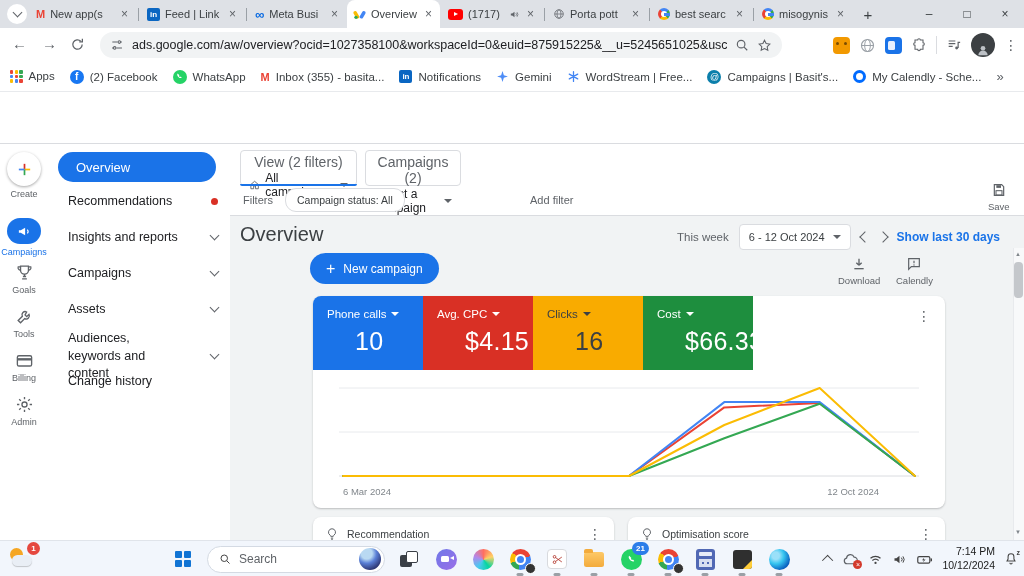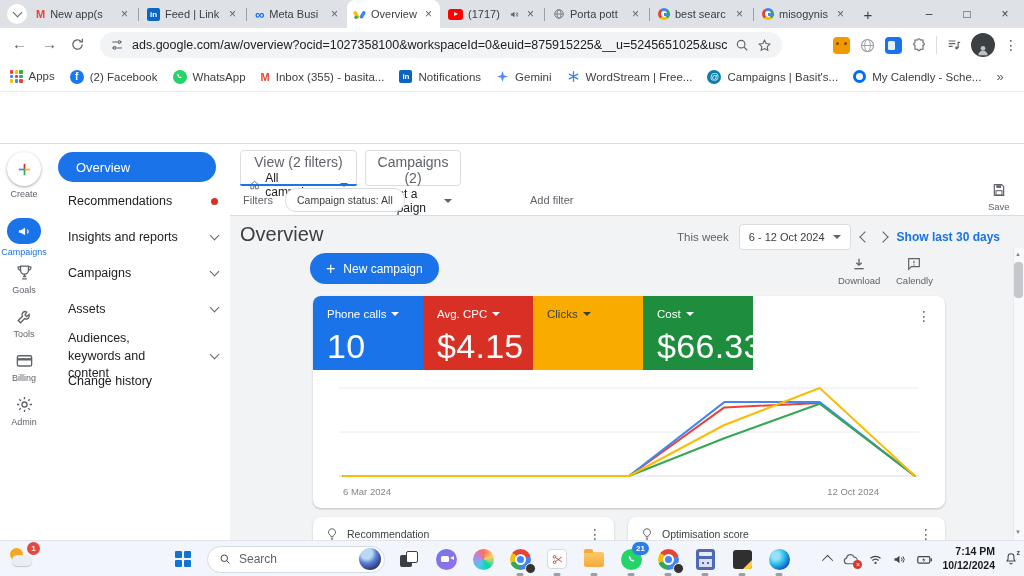--- a/index.html
+++ b/index.html
@@ -106,21 +106,21 @@
   .cvl{display:inline-block;width:7px;height:7px;border-left:1.8px solid #5f6368;border-bottom:1.8px solid #5f6368;transform:rotate(45deg);}
   .cvr{display:inline-block;width:7px;height:7px;border-right:1.8px solid #5f6368;border-top:1.8px solid #5f6368;transform:rotate(45deg);}
   .bluelink{color:#1a73e8;font-size:12px;font-weight:bold;}
   .newcamp{position:absolute;left:80px;top:37px;height:31px;border-radius:16px;background:#1a73e8;color:#fff;
     display:flex;align-items:center;gap:8px;padding:0 16px;font-size:12px;}
   #maincard{position:absolute;left:83px;top:80px;width:632px;height:212px;background:#fff;border-radius:8px;
     box-shadow:0 1px 2px rgba(60,64,67,.3);overflow:hidden;}
   .metricrow{position:absolute;left:0;top:0;display:flex;}
   .metric-card{width:110px;height:74px;box-sizing:border-box;padding:12px 14px;}
   .metric-card .ml{font-size:11.5px;display:flex;align-items:center;gap:5px;}
-  .metric-card .mv{font-size:34px;margin-top:7px;letter-spacing:.3px;}
+  .metric-card .mv{font-size:25px;margin-top:7px;letter-spacing:.3px;margin-left:28px;}
   .axislabel{position:absolute;font-size:9.5px;color:#80868b;}
   .bcard{position:absolute;top:301px;height:40px;background:#fff;border-radius:8px;box-shadow:0 1px 2px rgba(60,64,67,.3);}
   .bcard .bh{display:flex;align-items:center;gap:8px;padding:9px 12px;font-size:10.5px;color:#3c4043;}
   
   #sbtrack{position:absolute;left:783px;top:32px;width:11px;height:292px;background:#f8f9fa;border-left:1px solid #e8eaed;}
   #sbthumb{position:absolute;left:784px;top:46px;width:9px;height:36px;background:#c4c7cb;border-radius:4px;}
   .sbarrow{position:absolute;left:785px;font-size:6px;color:#80868b;}
   
   #taskbar{position:absolute;left:0;top:540px;width:1024px;height:36px;background:#f2f6fc;border-top:1px solid rgba(0,0,0,.07);box-sizing:border-box;}
   .tbi{position:relative;width:26px;height:26px;display:flex;align-items:center;justify-content:center;flex:none;}
@@ -160,21 +160,21 @@
   .chatic b{position:absolute;left:5px;top:7px;width:8px;height:6px;background:#fff;border-radius:1.5px;}
   .chatic i{position:absolute;right:3px;top:7.5px;width:0;height:0;border-right:4px solid #fff;border-top:2.6px solid transparent;border-bottom:2.6px solid transparent;}
   .copilotic{width:21px;height:21px;border-radius:50%;
     background:conic-gradient(#ff6f61,#ffd166,#06d6a0,#4cc9f0,#b388eb,#ff6f61);}
   .snipic{width:20px;height:20px;border-radius:4px;background:#fff;border:1px solid #d8dade;display:flex;align-items:center;justify-content:center;box-sizing:border-box;}
   .weather{position:absolute;left:8px;top:5px;width:30px;height:26px;}
   .weather .sun{position:absolute;left:2px;top:2px;width:13px;height:13px;border-radius:50%;background:#f5a623;}
   .weather .cloud{position:absolute;left:4px;top:9px;width:20px;height:11px;border-radius:7px;background:#e9eef5;box-shadow:0 1px 1px rgba(0,0,0,.2);}
   .weather .wbadge{position:absolute;right:-2px;top:-4px;width:13px;height:13px;border-radius:50%;background:#e5483f;
     color:#fff;font-size:8px;display:flex;align-items:center;justify-content:center;font-weight:bold;}
-  .clock{display:flex;flex-direction:column;align-items:flex-end;font-size:10.5px;color:#1b1b1b;line-height:1.3;font-weight:bold;}
+  .clock{display:flex;flex-direction:column;align-items:flex-end;font-size:10.5px;color:#1b1b1b;line-height:1.3;}
   .cloudx{position:relative;}
   .cloudx s{position:absolute;right:-3px;bottom:-1px;width:9px;height:9px;border-radius:50%;background:#d33a2c;color:#fff;
     font-size:7px;display:flex;align-items:center;justify-content:center;text-decoration:none;}
   .bellz{position:relative;}
   .bellz s{position:absolute;right:-2px;top:-3px;font-size:7px;color:#444;text-decoration:none;font-weight:bold;}
   .chevup{display:inline-block;width:7px;height:7px;border-left:1.8px solid #444;border-top:1.8px solid #444;transform:rotate(45deg) translateY(2px);}
 </style>
 </head>
 <body>
 
@@ -693,20 +693,21 @@
               <span>Avg. CPC</span>
               <span class="tri"></span>
             </div>
           <div class="mv">$4.15</div>
         </div>
         <div class="metric-card" style="background: rgb(249, 171, 0); color: rgb(60, 64, 67);">
           <div class="ml">
               <span>Clicks</span>
               <span class="tri"></span>
             </div>
+          <div class="mv">16</div>
         </div>
         <div class="metric-card" style="background: rgb(30, 142, 62); color: rgb(255, 255, 255);">
           <div class="ml">
               <span>Cost</span>
               <span class="tri"></span>
             </div>
           <div class="mv">$66.33</div>
         </div>
       </div>
       <span class="kebab abs" style="right:14px;top:12px">⋮</span>

